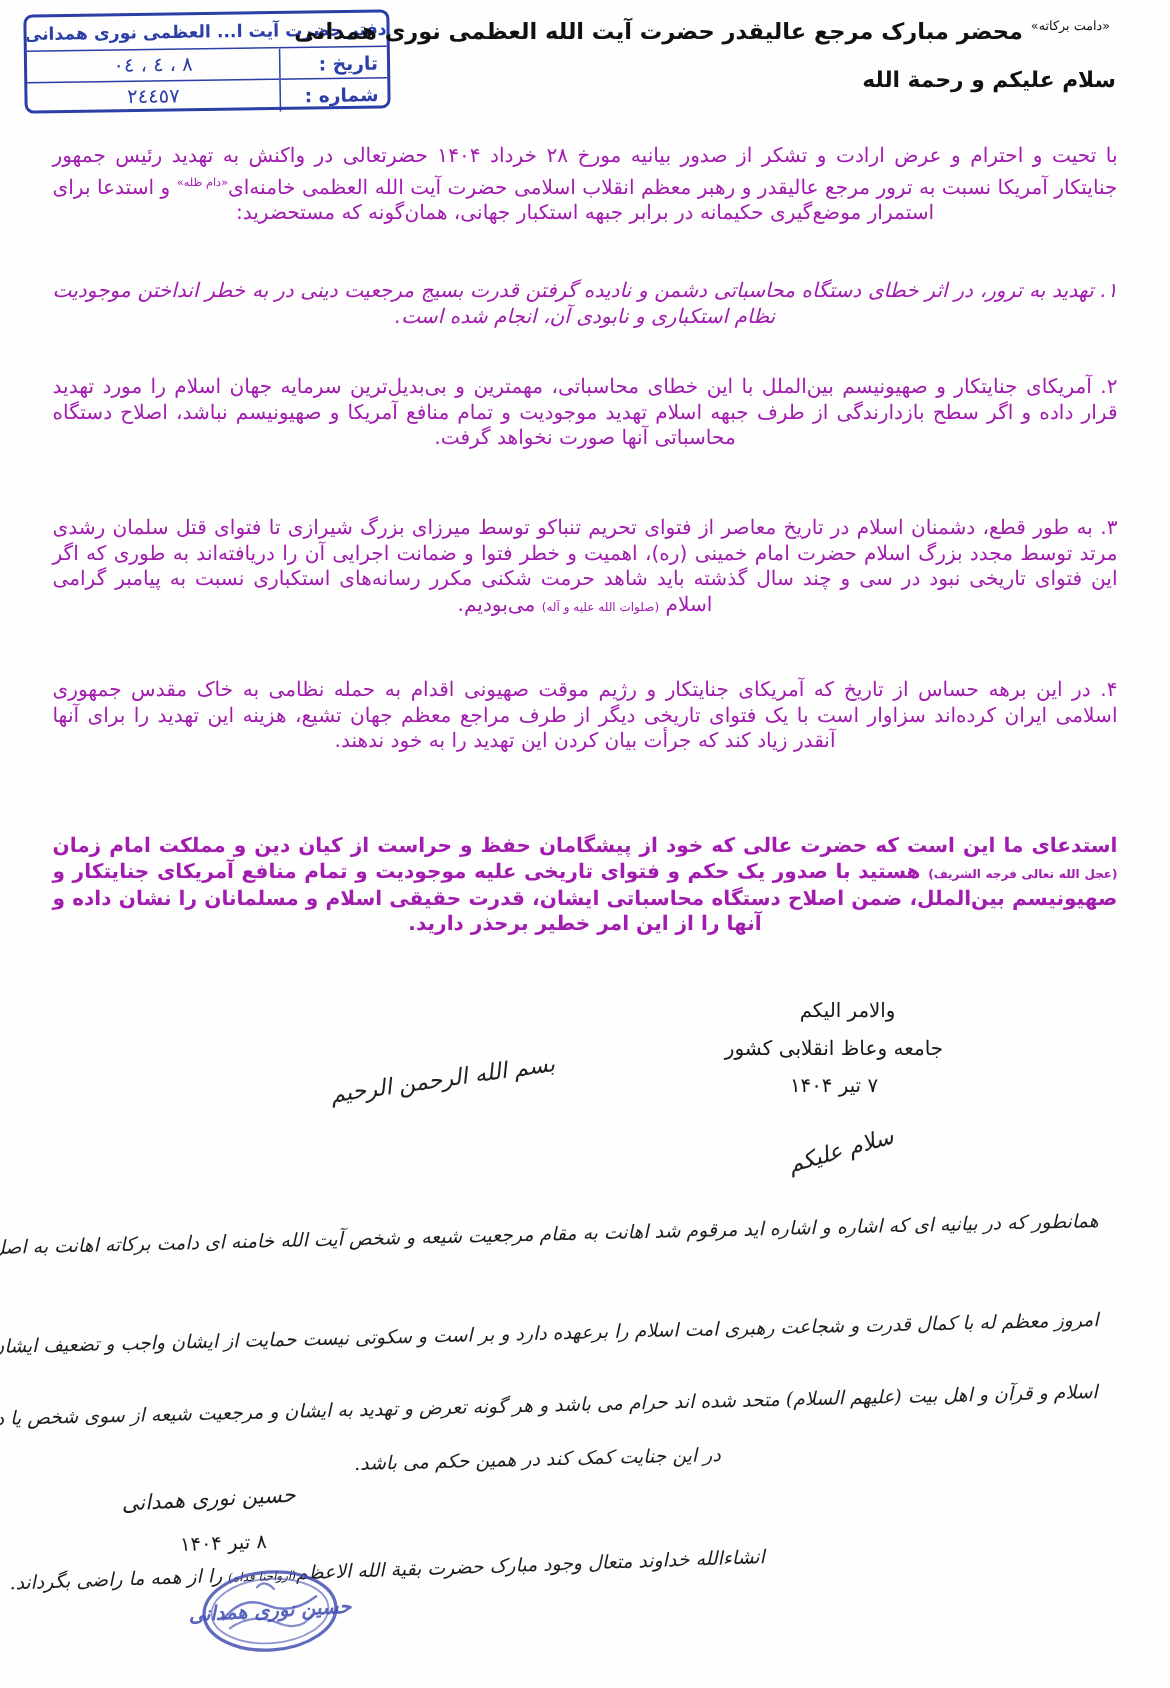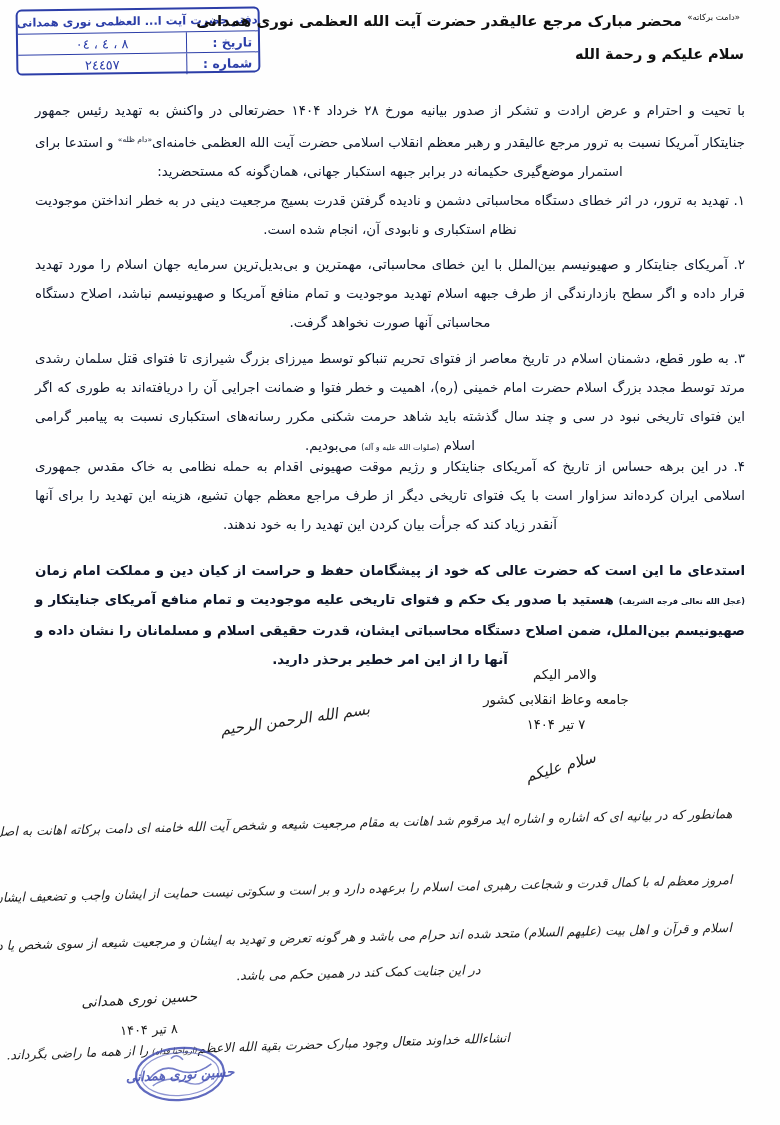--- a/index.html
+++ b/index.html
@@ -102,35 +102,35 @@
   }
 
   
   .body-block {
     position: absolute;
     right: 35px;
     width: 710px;
     direction: rtl;
     text-align: justify;
     text-align-last: center;
-    color: #0f172a;
+    color: #a21caf;
     font-size: 13.4px;
-    line-height: 29px;
+    line-height: 17px;
   }
   .body-block p { margin: 0 0 2px 0; }
   .sup-small {
     font-size: 7.5px;
     vertical-align: super;
   }
   .inline-small {
     font-size: 8px;
   }
 
   #para-intro { top: 96px; }
-  #item-1 { top: 186px; }
+  #item-1 { top: 186px; font-style: italic; }
   #item-2 { top: 250px; }
   #item-3 { top: 344px; }
   #item-4 { top: 452px; }
   #para-closing { top: 556px; font-weight: bold; }
 
   
   .signoff {
     position: absolute;
     left: 0;
     top: 662px;

